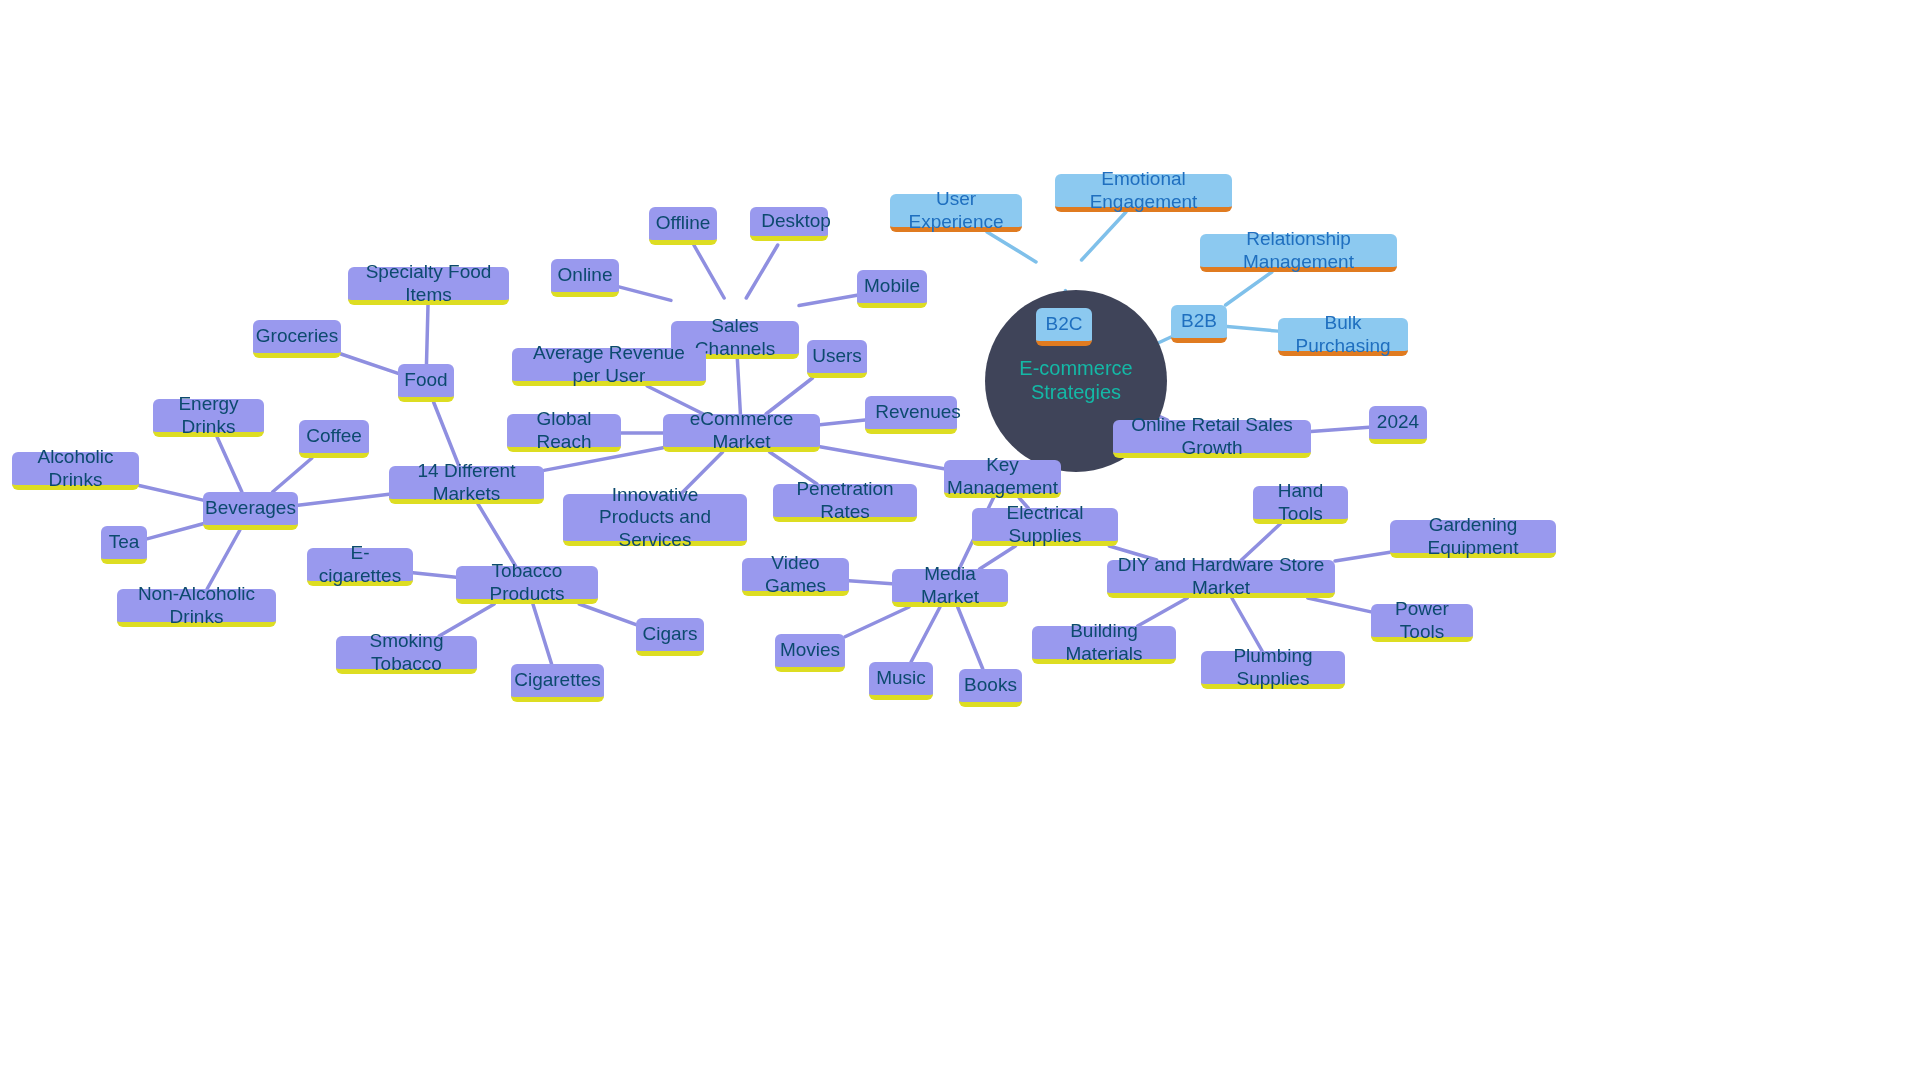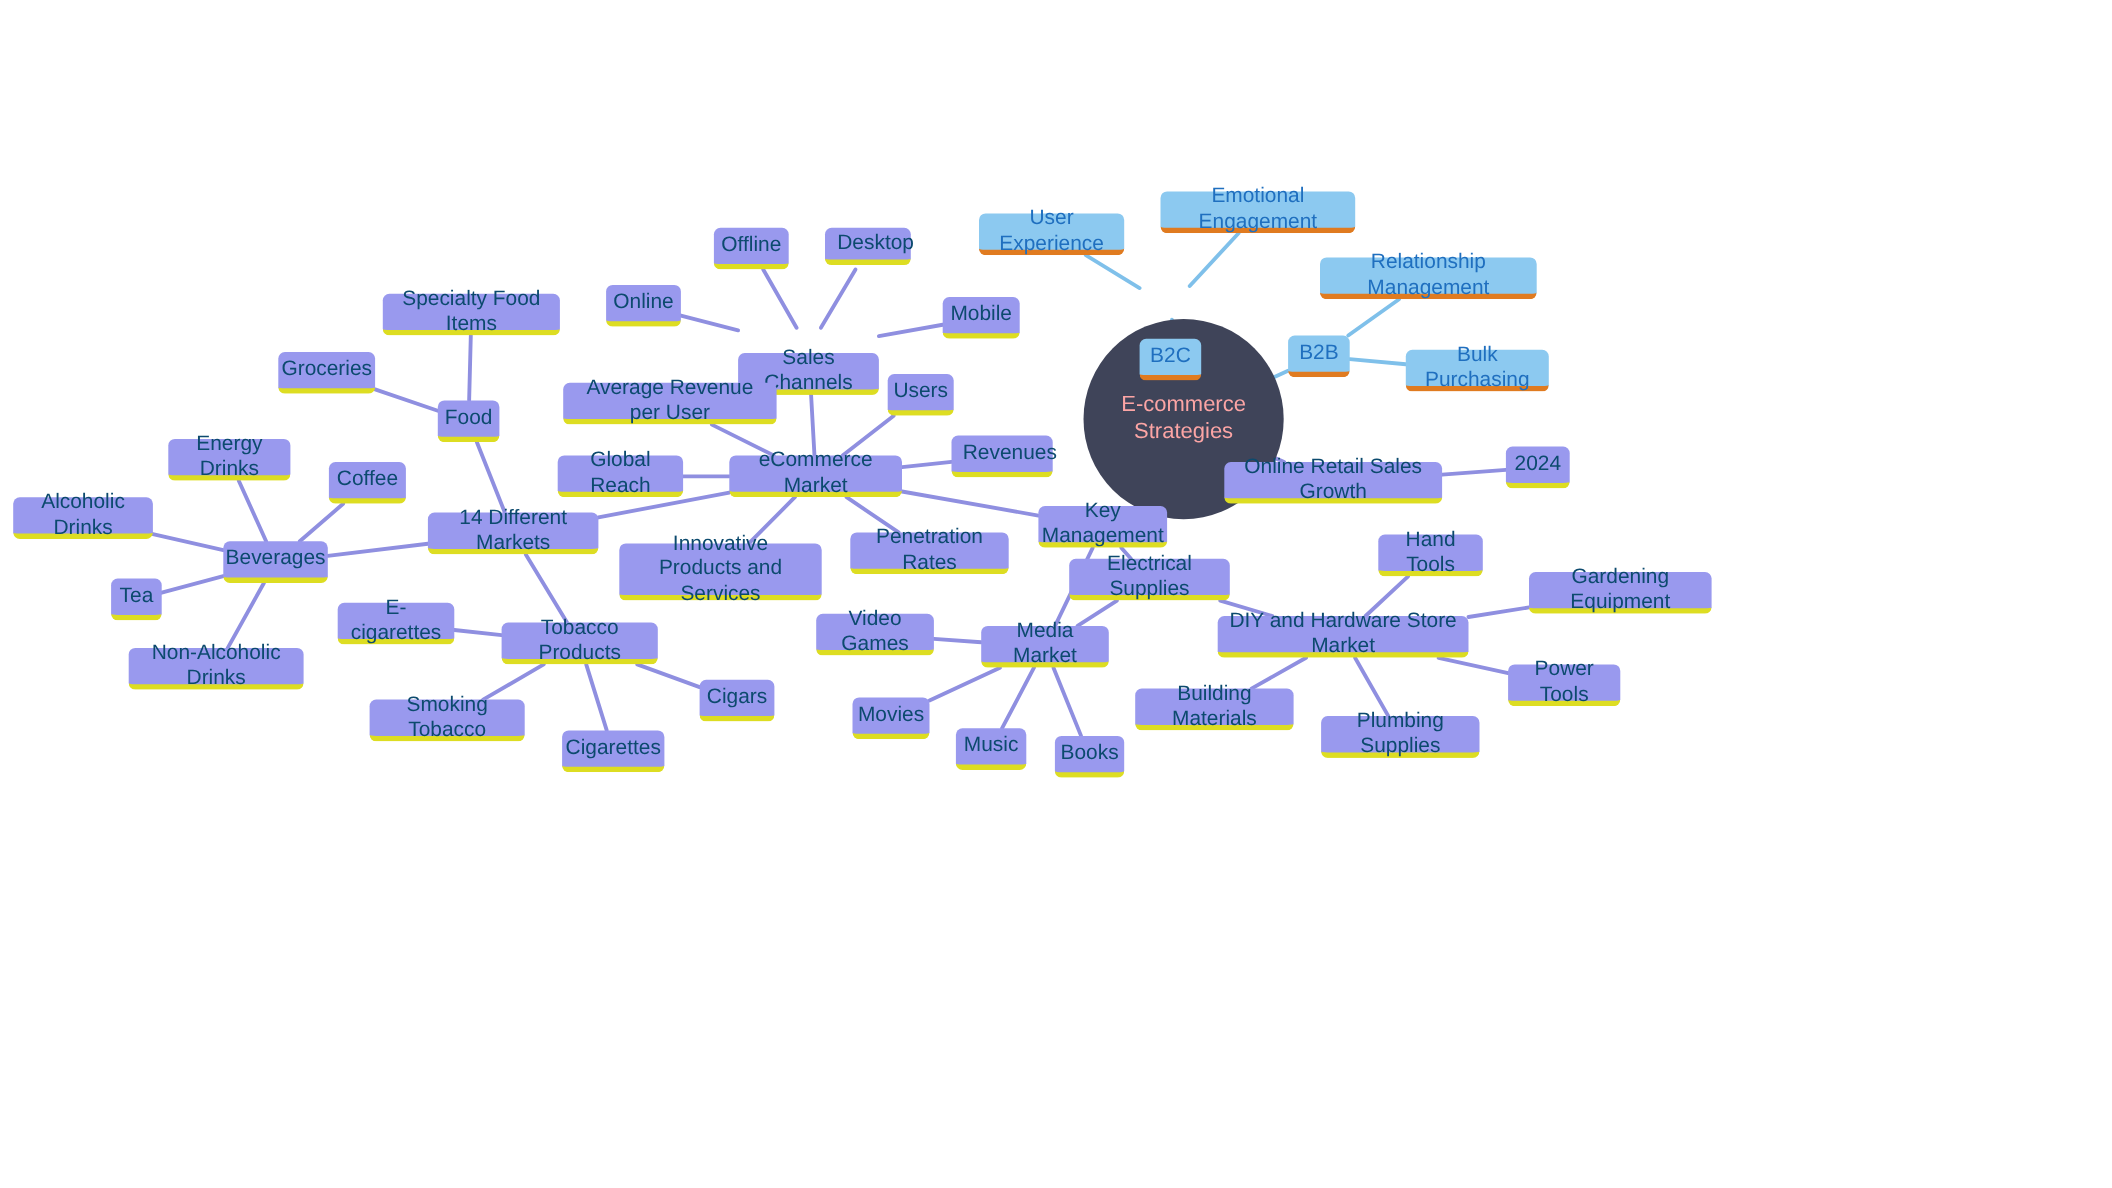--- a/index.html
+++ b/index.html
@@ -43,21 +43,21 @@
     font-size: 19px;
   }
   .node.blue {
     background: #8cc9f0;
     color: #1f6fbf;
     border-bottom: 5px solid #e07b20;
     font-size: 19px;
   }
   .node.root {
     background: #3f4459;
-    color: #fca5a5;
+    color: #14b8a6;
     border-radius: 50%;
     border: none;
     font-size: 20px;
     padding: 0 14px;
   }
 </style>
 </head>
 <body>
 
 <div id="canvas">

